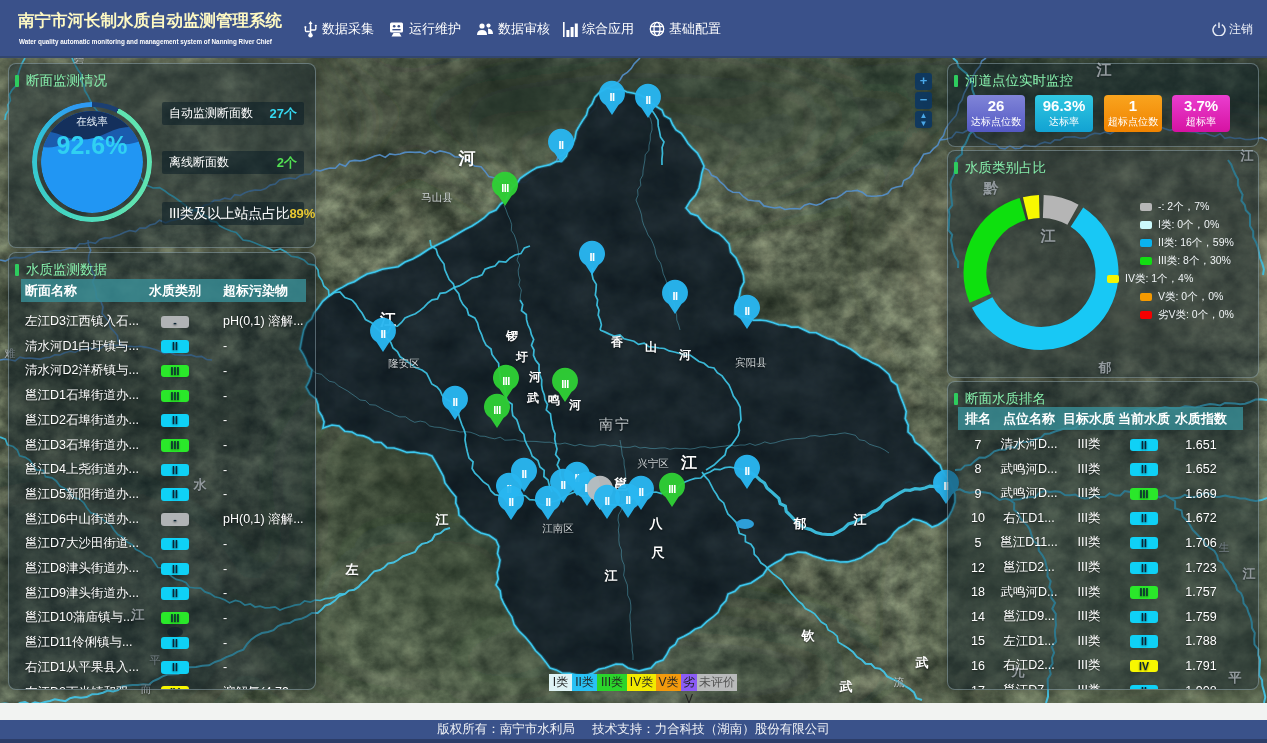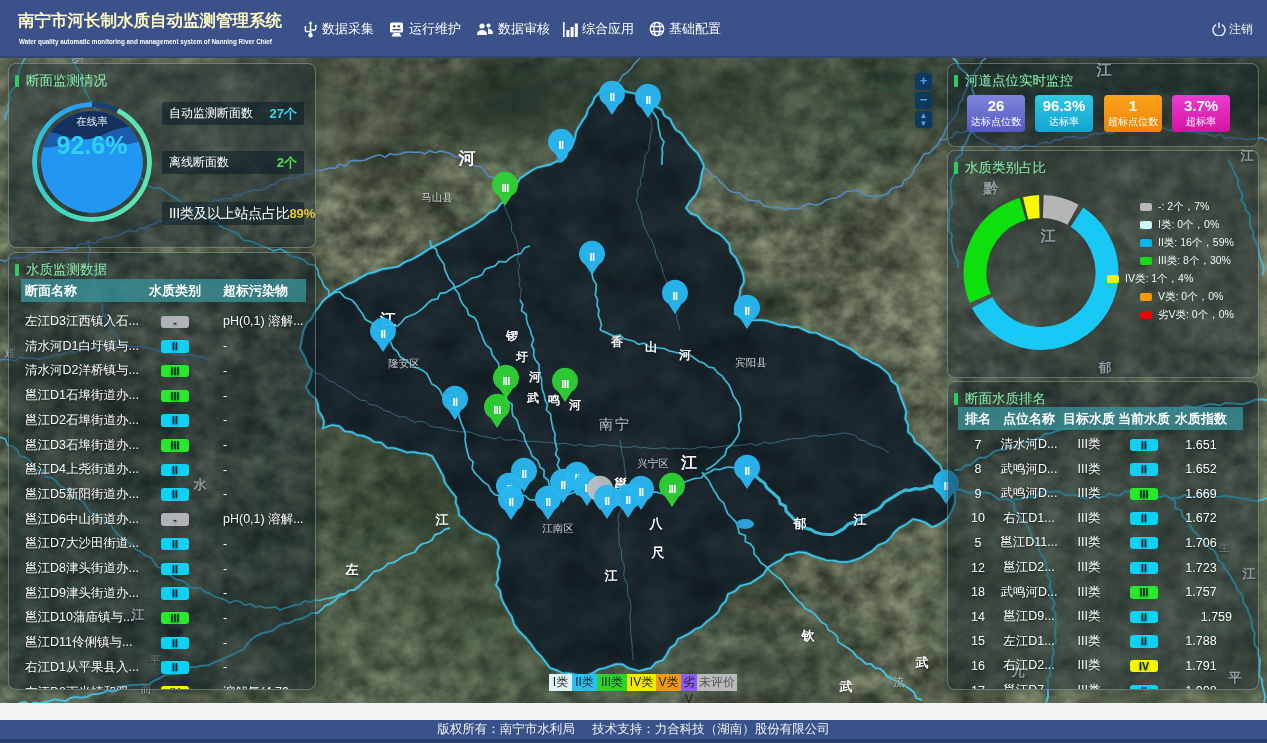--- a/index.html
+++ b/index.html
@@ -565,21 +565,21 @@
         <span style="width:62px;text-align:center">武鸣河D...</span>
         <span style="width:58px;text-align:center">III类</span>
         <span style="width:52px;text-align:center"><span class="badge b3">III</span></span>
         <span style="width:62px;text-align:center">1.757</span>
       </div>
 <div class="trow ts" style="left:10px;top:226.2px;width:293px;height:17px">
         <span style="width:40px;text-align:center">14</span>
         <span style="width:62px;text-align:center">邕江D9...</span>
         <span style="width:58px;text-align:center">III类</span>
         <span style="width:52px;text-align:center"><span class="badge b2">II</span></span>
-        <span style="width:62px;text-align:right">1.759</span>
+        <span style="width:62px;text-align:center">1.759</span>
       </div>
 <div class="trow ts" style="left:10px;top:250.8px;width:293px;height:17px">
         <span style="width:40px;text-align:center">15</span>
         <span style="width:62px;text-align:center">左江D1...</span>
         <span style="width:58px;text-align:center">III类</span>
         <span style="width:52px;text-align:center"><span class="badge b2">II</span></span>
         <span style="width:62px;text-align:center">1.788</span>
       </div>
 <div class="trow ts" style="left:10px;top:275.4px;width:293px;height:17px">
         <span style="width:40px;text-align:center">16</span>

